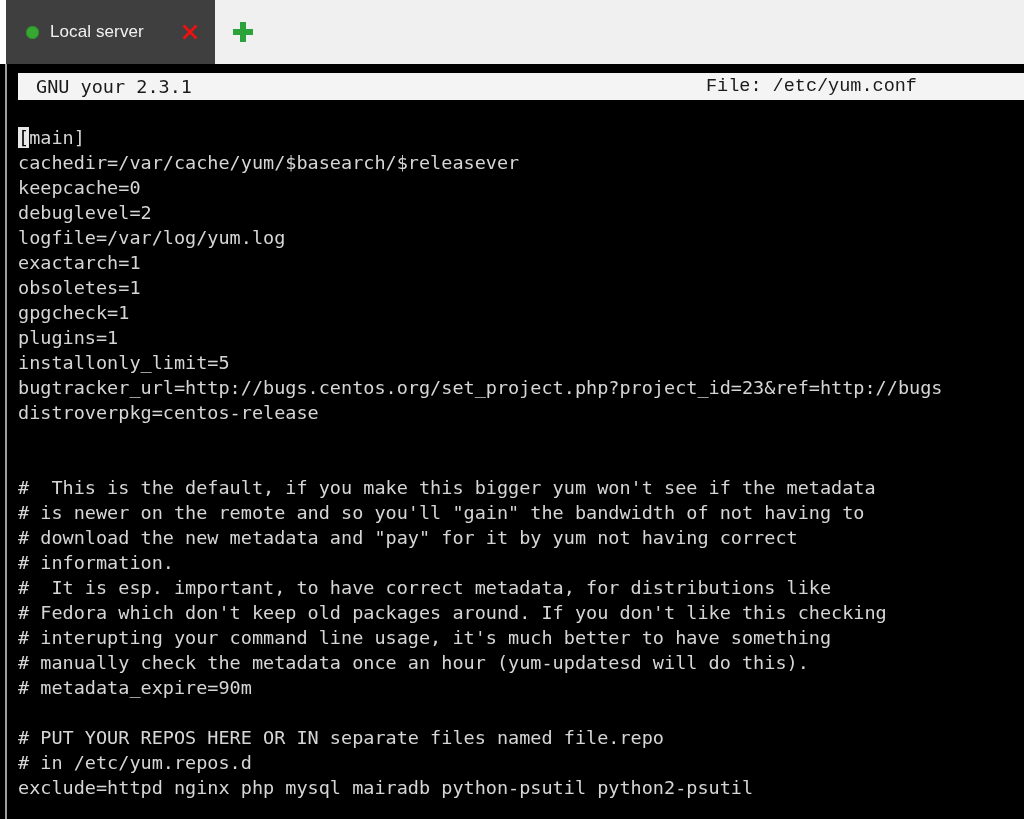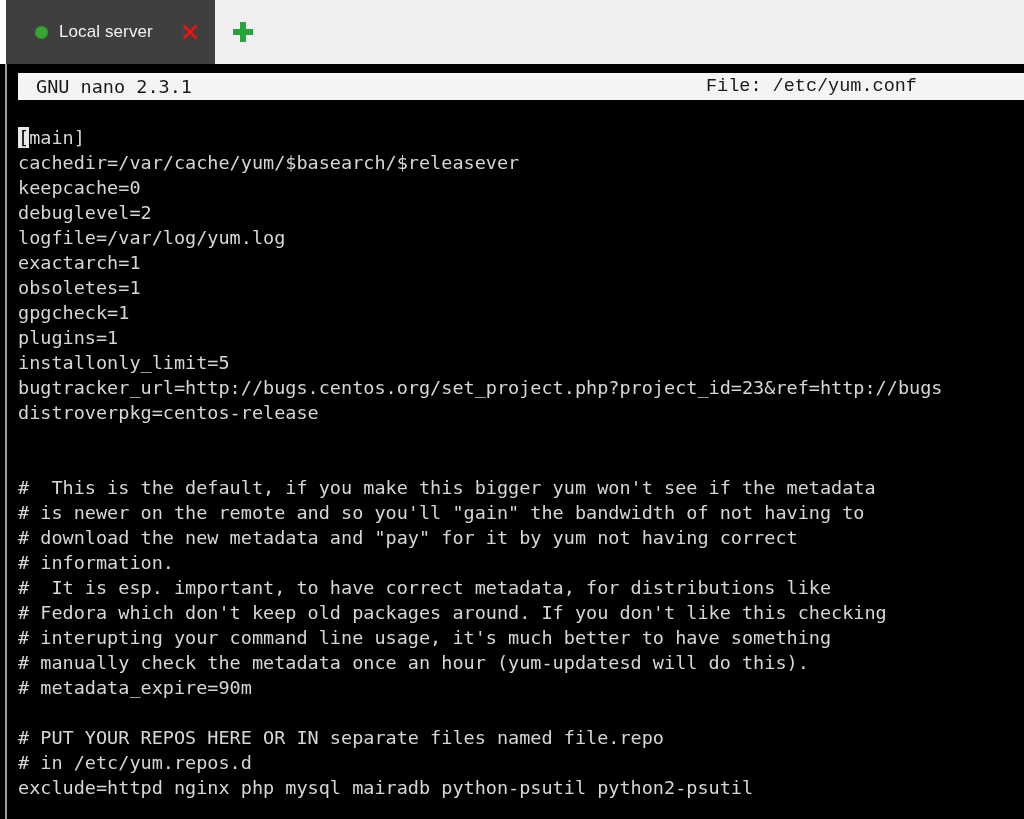--- a/index.html
+++ b/index.html
@@ -28,21 +28,21 @@
   .strip-left-edge {
     width: 6px;
     background: #ffffff;
     flex: 0 0 6px;
   }
   .tab {
     width: 209px;
     background: #3f3f3f;
     display: flex;
     align-items: center;
-    padding: 0 0 0 29px;
+    padding: 0 0 0 20px;
     box-sizing: border-box;
     position: relative;
   }
   .tab-dot {
     width: 13px;
     height: 13px;
     border-radius: 50%;
     background: #36a832;
     box-shadow: inset 0 0 0 1px #2c8f29;
     flex: 0 0 13px;
@@ -172,19 +172,19 @@
   </div>
 
   <div class="strip-rest"></div>
 </div>
 
 <div class="terminal">
 
   <div class="term-left-rule"></div>
 
   <div class="nano-titlebar">
-    <span class="nano-title-version">GNU nano 2.3.1</span>
+    <span class="nano-title-version">GNU your 2.3.1</span>
     <span class="nano-title-file">File: /etc/yum.conf</span>
   </div>
 
   <div class="nano-body"><div class="line"><span class="cursor-cell">[</span>main]</div><div class="line">cachedir=/var/cache/yum/$basearch/$releasever</div><div class="line">keepcache=0</div><div class="line">debuglevel=2</div><div class="line">logfile=/var/log/yum.log</div><div class="line">exactarch=1</div><div class="line">obsoletes=1</div><div class="line">gpgcheck=1</div><div class="line">plugins=1</div><div class="line">installonly_limit=5</div><div class="line">bugtracker_url=http://bugs.centos.org/set_project.php?project_id=23&amp;ref=http://bugs</div><div class="line">distroverpkg=centos-release</div><div class="line">&nbsp;</div><div class="line">&nbsp;</div><div class="line">#  This is the default, if you make this bigger yum won't see if the metadata</div><div class="line"># is newer on the remote and so you'll "gain" the bandwidth of not having to</div><div class="line"># download the new metadata and "pay" for it by yum not having correct</div><div class="line"># information.</div><div class="line">#  It is esp. important, to have correct metadata, for distributions like</div><div class="line"># Fedora which don't keep old packages around. If you don't like this checking</div><div class="line"># interupting your command line usage, it's much better to have something</div><div class="line"># manually check the metadata once an hour (yum-updatesd will do this).</div><div class="line"># metadata_expire=90m</div><div class="line">&nbsp;</div><div class="line"># PUT YOUR REPOS HERE OR IN separate files named file.repo</div><div class="line"># in /etc/yum.repos.d</div><div class="line">exclude=httpd nginx php mysql mairadb python-psutil python2-psutil</div></div>
 
 </div>
 
 </body></html>

